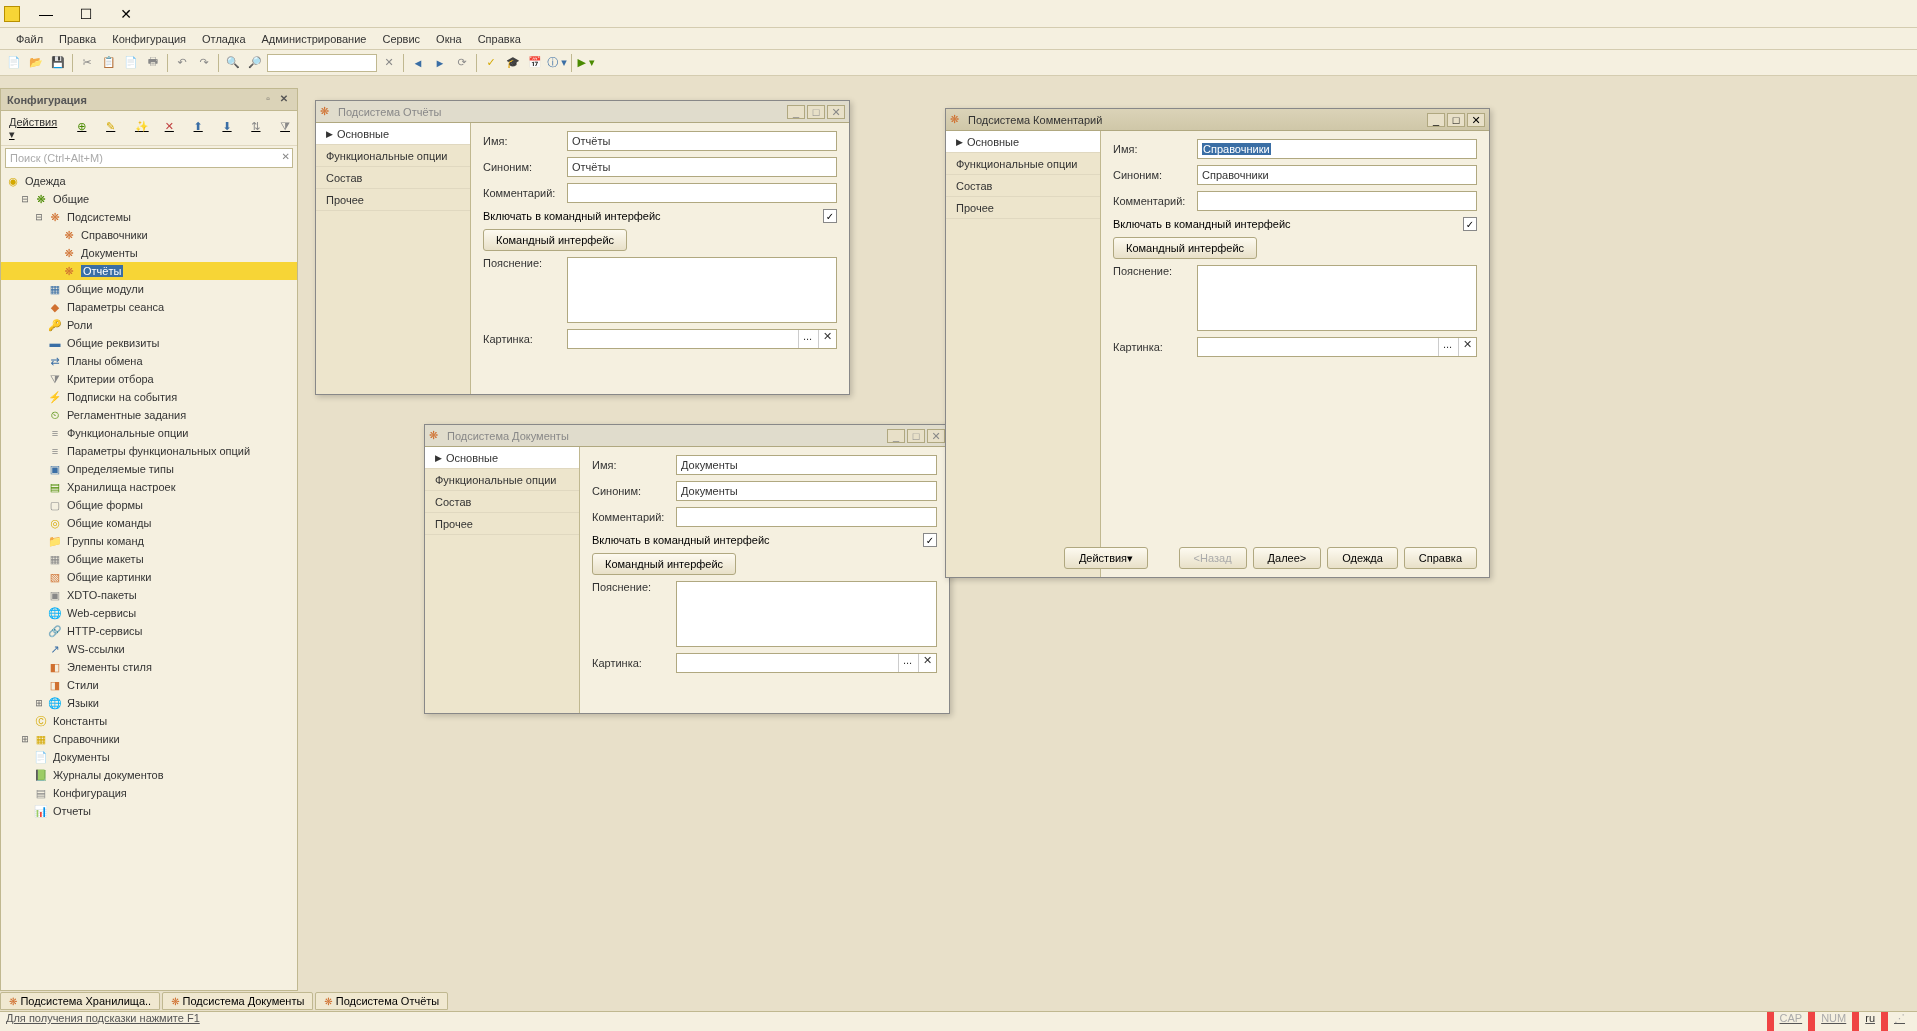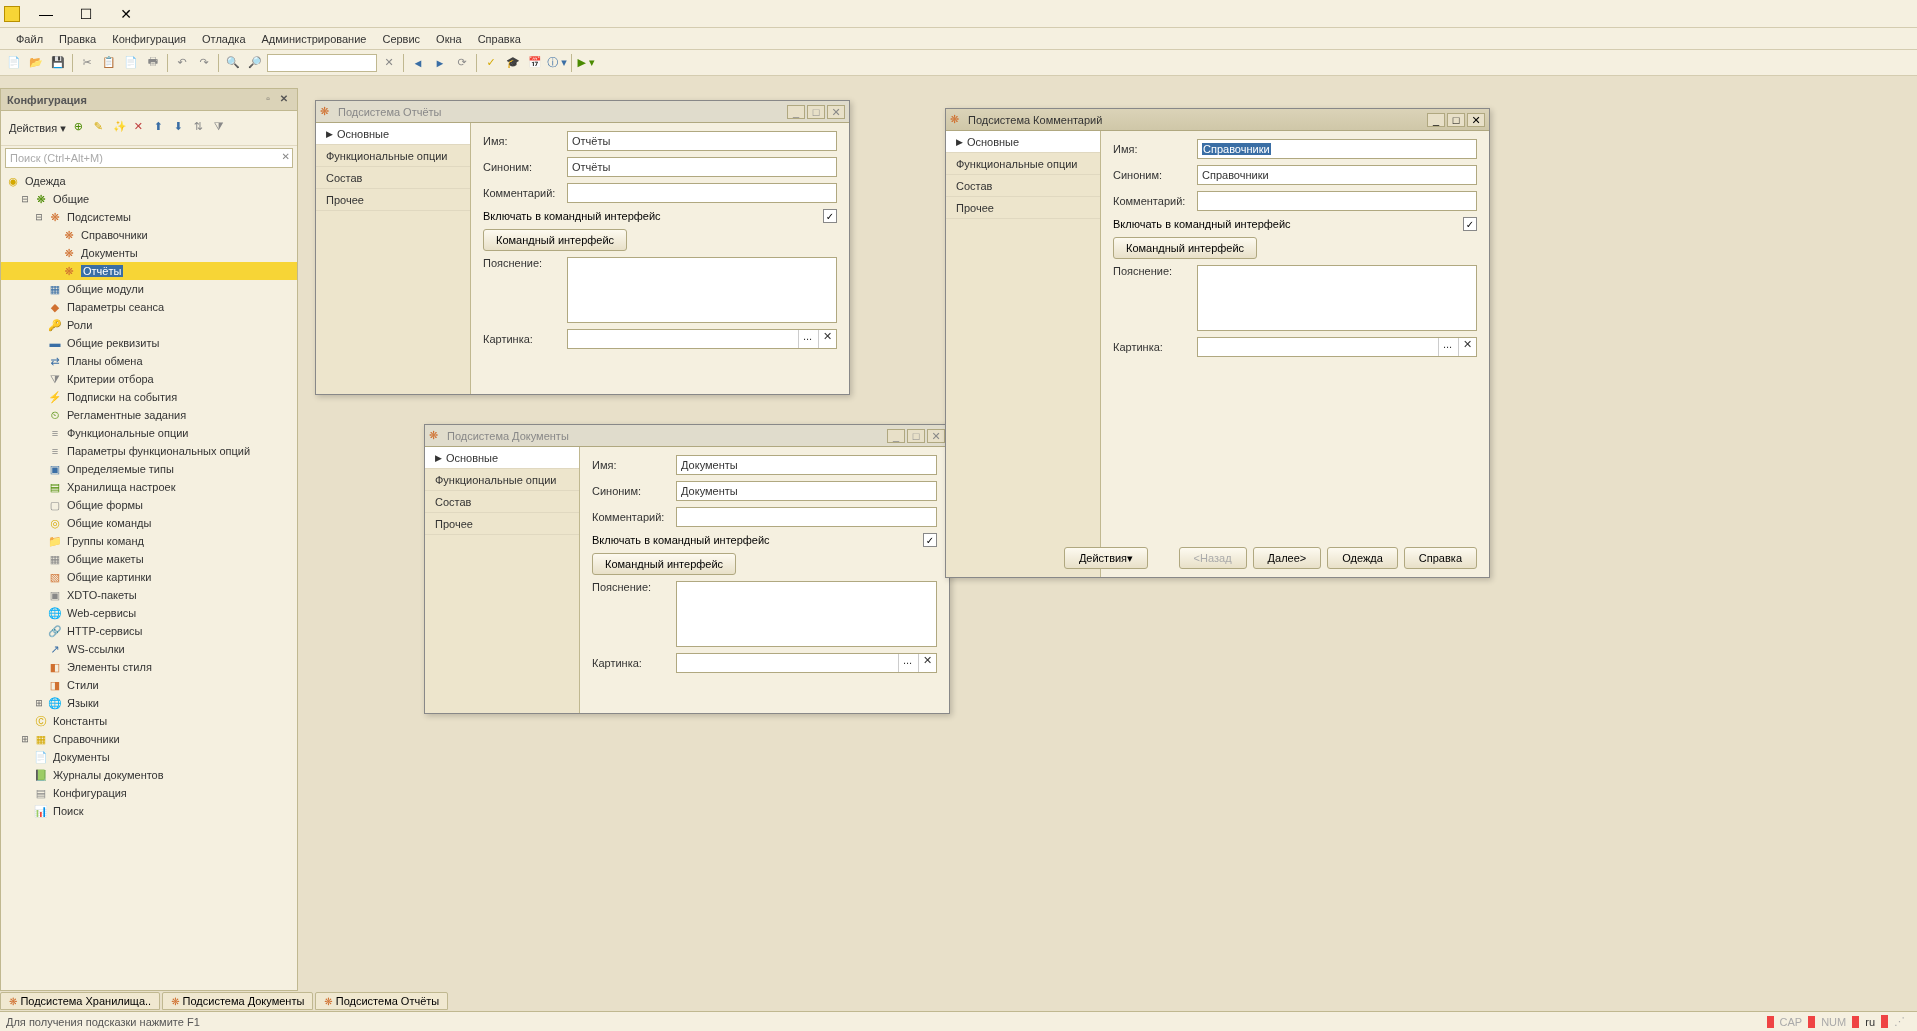--- a/index.html
+++ b/index.html
@@ -17,21 +17,21 @@
 .toolbar .tb-btn { width: 20px; height: 20px; display: flex; align-items: center; justify-content: center; cursor: pointer; border-radius: 2px; }
 .toolbar .tb-sep { width: 1px; height: 18px; background: #c0b890; margin: 0 2px; }
 .toolbar .tb-combo { width: 110px; height: 18px; border: 1px solid #c0b890; background: #fff; }
 
 .main-area { position: absolute; top: 76px; left: 0; right: 0; bottom: 40px; }
 
 .config-panel { position: absolute; left: 0; top: 12px; width: 298px; bottom: 0; background: #f5f0e0; border: 1px solid #c0b890; }
 .config-panel .panel-title { height: 22px; background: #dbd3b8; display: flex; align-items: center; padding: 0 6px; font-weight: bold; color: #555; border-bottom: 1px solid #c0b890; }
 .config-panel .panel-title .sp { flex: 1; }
 .config-panel .panel-title .pbtn { width: 14px; height: 14px; margin-left: 2px; cursor: pointer; font-size: 10px; text-align: center; }
-.config-panel .panel-toolbar { height: 24px; display: flex; align-items: center; padding: 17px 4px; gap: 4px; border-bottom: 1px solid #e0d8c0; }
+.config-panel .panel-toolbar { height: 24px; display: flex; align-items: center; padding: 17px 4px; gap: 16px; border-bottom: 1px solid #e0d8c0; text-decoration: underline; }
 .config-panel .panel-toolbar .act-btn { padding: 2px 4px; cursor: pointer; color: #333; }
 .config-panel .panel-toolbar .ico-btn { width: 16px; height: 16px; cursor: pointer; }
 .config-panel .search-box { width: calc(100% - 8px); margin: 2px 4px; height: 20px; border: 1px solid #c0b890; background: #fff; padding: 0 4px; color: #aaa; position: relative; display: flex; align-items: center; }
 .config-panel .search-box .clr { position: absolute; right: 2px; top: 2px; font-size: 10px; cursor: pointer; color: #888; }
 
 .tree { padding: 2px 0; overflow-y: auto; height: calc(100% - 70px); }
 .tree .tree-row { display: flex; align-items: center; height: 18px; padding-left: 4px; cursor: pointer; white-space: nowrap; }
 .tree .tree-row.selected { background: #f7d536; }
 .tree .tree-row.selected .lbl { background: #3a6ea5; color: #fff; padding: 0 2px; }
 .tree .exp { width: 12px; height: 12px; display: inline-flex; align-items: center; justify-content: center; font-size: 9px; color: #666; margin-right: 2px; }
@@ -65,21 +65,21 @@
 .dialog .pic-row .pbtn1 { position: absolute; right: 20px; top: 0; width: 18px; height: 18px; border-left: 1px solid #ccc; text-align: center; cursor: pointer; }
 .dialog .pic-row .pbtn2 { position: absolute; right: 0; top: 0; width: 18px; height: 18px; border-left: 1px solid #ccc; text-align: center; cursor: pointer; }
 .dialog .footer-btns { position: absolute; bottom: 8px; right: 12px; display: flex; gap: 6px; }
 .dialog .footer-btns .fbtn { height: 22px; padding: 0 14px; border: 1px solid #b0a880; background: linear-gradient(#fdfaf0, #e8e0c8); cursor: pointer; border-radius: 3px; display: inline-flex; align-items: center; }
 .dialog .footer-btns .fbtn.disabled { color: #aaa; margin-left: 25px; }
 
 .bottom-tabs { position: absolute; left: 0; bottom: 20px; height: 20px; display: flex; align-items: center; background: #e8e0c9; }
 .bottom-tabs .btab { height: 18px; padding: 0 8px; border: 1px solid #c0b890; background: #f0e8d0; display: flex; align-items: center; cursor: pointer; margin-right: 2px; border-radius: 2px 2px 0 0; font-size: 10px; }
 .bottom-tabs .btab .bti { margin-right: 3px; font-size: 10px; }
 
-.statusbar { position: absolute; left: 0; right: 0; bottom: 0; height: 20px; background: #f5f0e0; border-top: 1px solid #c0b890; display: flex; align-items: center; padding: 0 6px; color: #555; }
+.statusbar { position: absolute; left: 0; right: 0; bottom: 0; height: 20px; background: #f5f0e0; border-top: 1px solid #c0b890; display: flex; padding: 0 6px; color: #555; text-decoration: underline; }
 .statusbar .sp { flex: 1; }
 .statusbar .sseg { padding: 0 6px; border-left: 7px solid #ef4444; color: #aaa; }
 
 .ico-yellow { color: #d4a800; }
 .ico-green { color: #4a8a00; }
 .ico-blue { color: #3a6ea5; }
 .ico-red { color: #c04040; }
 .ico-gray { color: #888; }
 .ico-orange { color: #d07030; }
 </style>
@@ -329,21 +329,21 @@
           <span class="lbl">Журналы документов</span>
         </div>
       <div class="tree-row l1">
           <span class="exp"></span>
           <span class="ti ico-gray">▤</span>
           <span class="lbl">Конфигурация</span>
         </div>
       <div class="tree-row l1">
           <span class="exp"></span>
           <span class="ti ico-gray">📊</span>
-          <span class="lbl">Поиск</span>
+          <span class="lbl">Отчеты</span>
         </div>
     </div>
   </div>
 
   <div class="dialog inactive" style="left:315px; top:24px; width:535px; height:295px;">
     <div class="dlg-title">
       <span class="dlg-ico ico-orange">❋</span>
       <span class="dlg-txt">Подсистема Отчёты</span>
       <span class="dlg-btn">_</span>
       <span class="dlg-btn">□</span>

